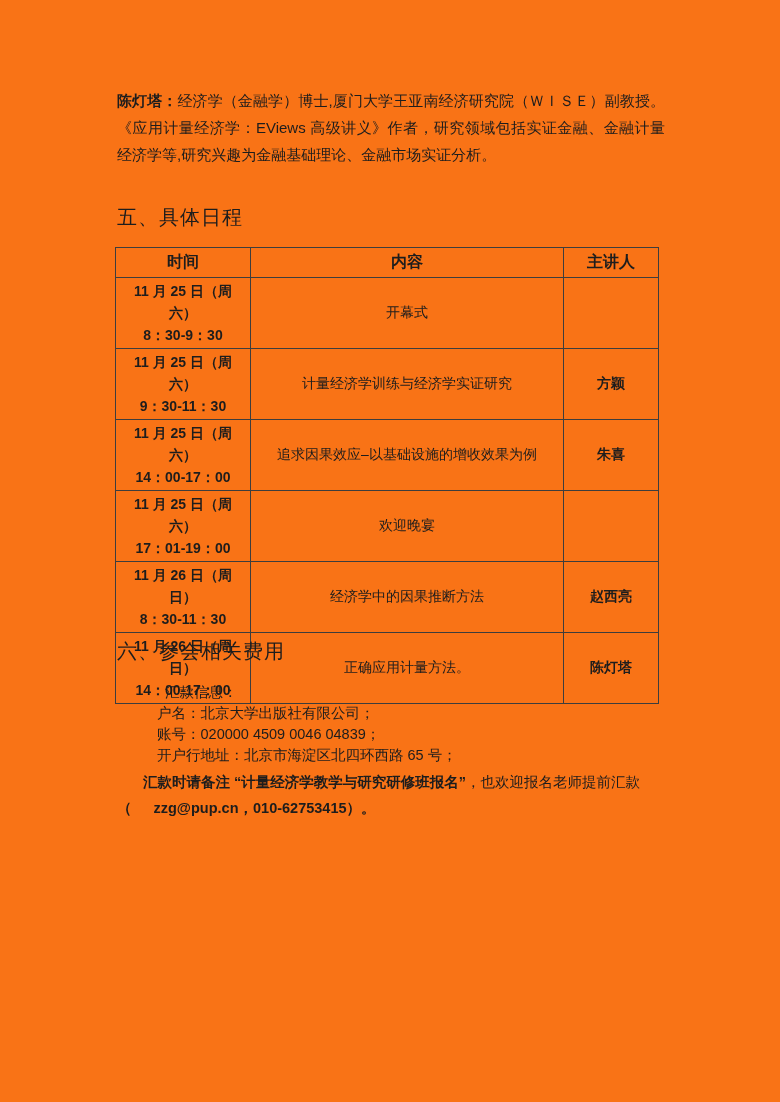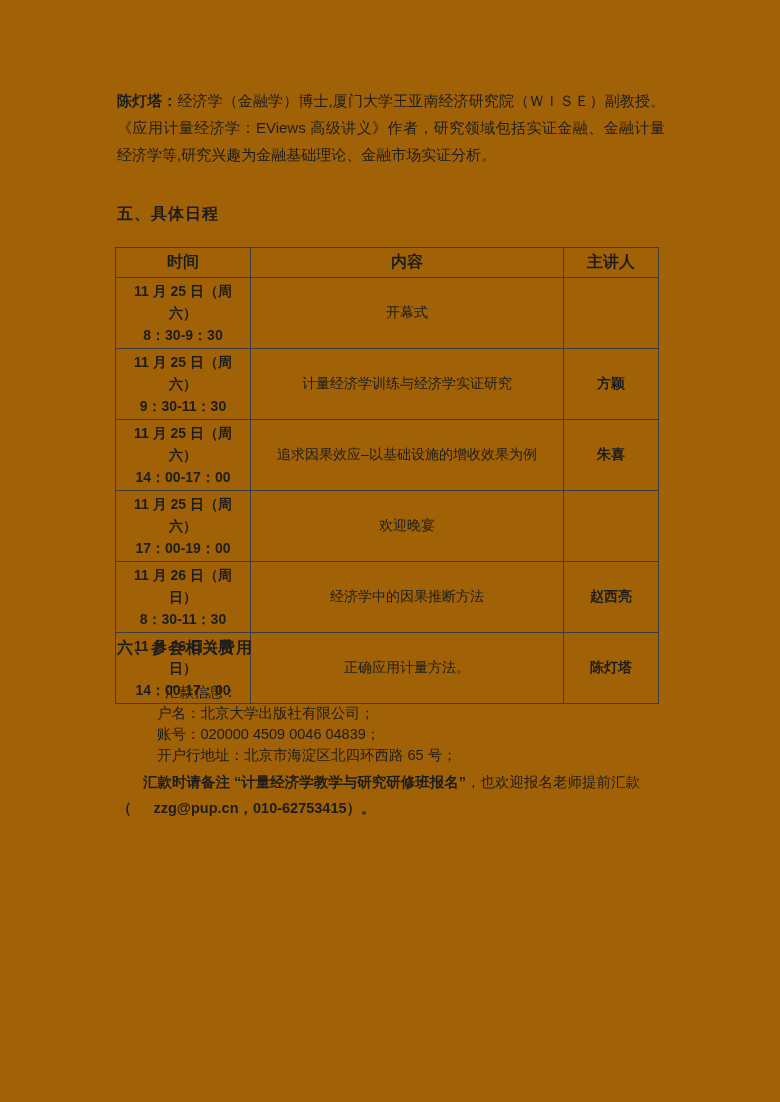--- a/index.html
+++ b/index.html
@@ -5,37 +5,37 @@
   * { box-sizing: border-box; margin: 0; padding: 0; }
   html, body { background: #ffffff; }
   body {
     width: 780px; height: 1102px;
     font-family: "Liberation Sans", "DejaVu Sans", sans-serif;
     color: #1d1d1d;
   }
   .page {
     position: relative;
     width: 780px; height: 1102px;
-    background: #a16207;
+    background: #f97316;
     overflow: hidden;
   }
   .bold { font-weight: bold; }
 
   
   .intro {
     position: absolute;
     top: 87px; left: 117px; width: 548px;
     font-size: 15px; line-height: 27px;
     text-align: justify;
   }
 
   
   .sec-heading {
     position: absolute; left: 117px;
-    font-size: 16px; font-weight: bold;
+    font-size: 20px; font-weight: normal;
     letter-spacing: 1px;
   }
   .sec-heading--schedule { top: 204px; }
   .sec-heading--fees     { top: 638px; }
 
   
   table.schedule {
     position: absolute; top: 247px; left: 115px;
     border-collapse: collapse; table-layout: fixed;
     width: 543px;
@@ -124,21 +124,21 @@
         <td class="time-cell">
           <span class="date-line">11 月 25 日（周六）</span>
           <span class="hour-line">14：00-17：00</span>
         </td>
         <td class="content-cell">追求因果效应–以基础设施的增收效果为例</td>
         <td class="speaker-cell">朱喜</td>
       </tr>
       <tr>
         <td class="time-cell">
           <span class="date-line">11 月 25 日（周六）</span>
-          <span class="hour-line">17：00-19：00</span>
+          <span class="hour-line">17：01-19：00</span>
         </td>
         <td class="content-cell">欢迎晚宴</td>
         <td class="speaker-cell"></td>
       </tr>
       <tr>
         <td class="time-cell">
           <span class="date-line">11 月 26 日（周日）</span>
           <span class="hour-line">8：30-11：30</span>
         </td>
         <td class="content-cell">经济学中的因果推断方法</td>

